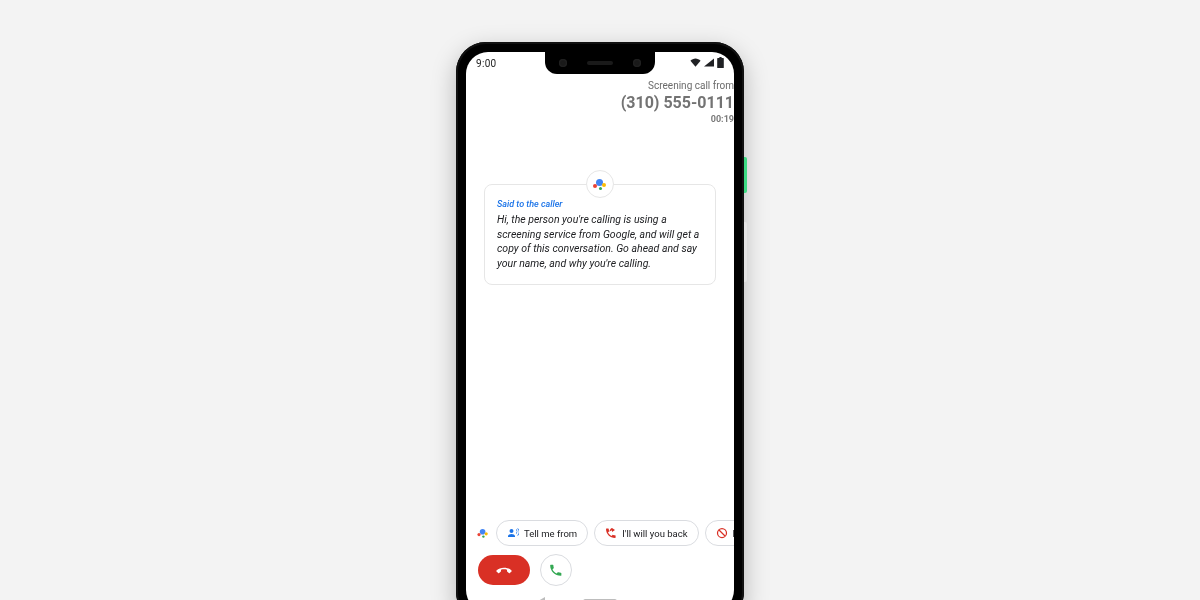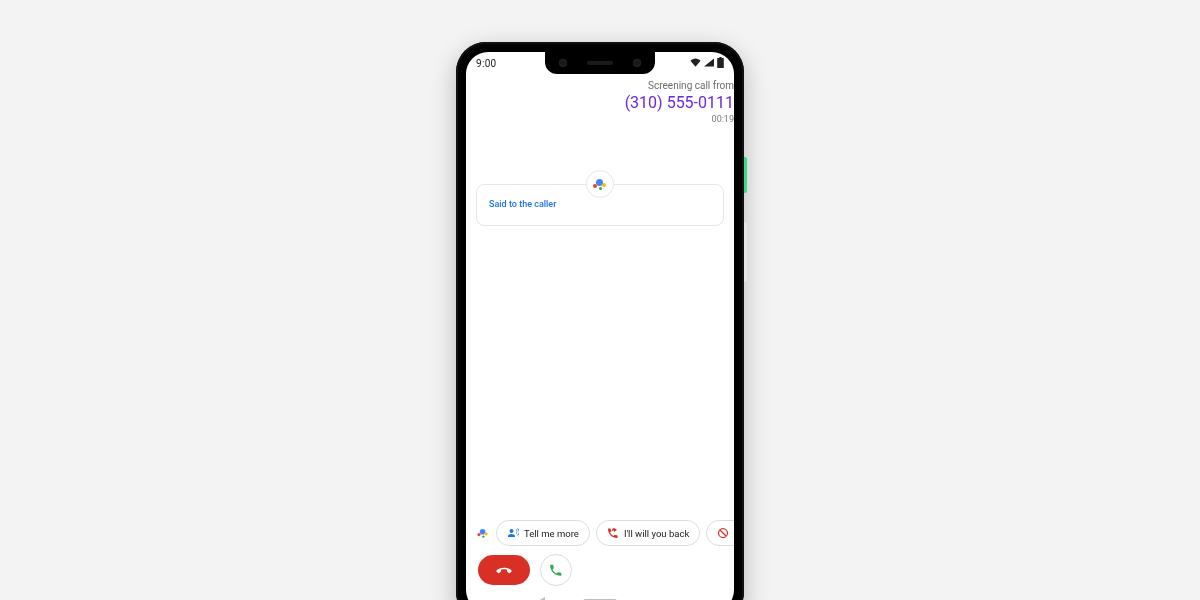--- a/index.html
+++ b/index.html
@@ -103,34 +103,36 @@
   .header {
     text-align: right;
     margin-top: 6px;
   }
   .screening-label {
     font-size: 10px;
     color: #6b6b6b;
   }
   .phone-number {
     font-size: 16px;
-    color: #6d28d9;
-    font-weight: 400;
+    color: #737373;
+    font-weight: 700;
     margin-top: 2px;
   }
   .duration {
     font-size: 9px;
     color: #7a7a7a;
     margin-top: 2px;
+    font-weight: bold;
   }
   
   .transcript {
-    padding: 0 10px;
+    padding: 0 18px;
     margin-top: 60px;
     font-size: 0;
+    font-style: italic;
   }
   .bubble-wrap {
     position: relative;
     margin-top: 18px;
   }
   .bubble-icon {
     position: absolute;
     top: -14px;
     left: 50%;
     transform: translateX(-50%);
@@ -295,40 +297,41 @@
           <div class="bubble-icon assistant-bg">
             <span class="assist-dots">
               <span class="d d1"></span>
                 <span class="d d2"></span>
                 <span class="d d3"></span>
                 <span class="d d4"></span>
             </span>
           </div>
           <div class="card">
             <div class="card-label">Said to the caller</div>
+            <div class="card-body">Hi, the person you're calling is using a screening service from Google, and will get a copy of this conversation. Go ahead and say your name, and why you're calling.</div>
           </div>
         </div>
 
 
       </div>
 
       <div class="chips-row">
         <div class="chip-lead">
           <span class="assist-dots" style="transform:scale(0.8);">
             <span class="d d1"></span>
               <span class="d d2"></span>
               <span class="d d3"></span>
               <span class="d d4"></span>
           </span>
         </div>
         <div class="chip">
           <svg width="12" height="12" viewBox="0 0 24 24">
             <path fill="#1a73e8" d="M9 12a4 4 0 100-8 4 4 0 000 8zm0 2c-3 0-7 1.5-7 4.5V20h14v-1.5C16 15.5 12 14 9 14zM18 4a6 6 0 010 10v-2a4 4 0 000-6V4zm3-2a10 10 0 010 16v-2a8 8 0 000-12V2z"></path>
           </svg>
-          <span>Tell me more</span>
+          <span>Tell me from</span>
         </div>
         <div class="chip">
           <svg width="12" height="12" viewBox="0 0 24 24">
             <path fill="#d93025" d="M6 11c1.5 3 4 5.5 7 7l2-2c.3-.3.8-.4 1.2-.2 1.3.4 2.7.7 4 .7.6 0 1 .4 1 1v3.5c0 .6-.4 1-1 1C10 22 2 14 2 4c0-.6.4-1 1-1h3.5c.6 0 1 .4 1 1 0 1.3.3 2.7.7 4 .1.4 0 .9-.3 1.2L6 11z"></path>
             <path fill="#d93025" d="M14 2l6 4-6 4V7c-2 0-4 1-5 3 0-4 2-7 5-8V2z"></path>
           </svg>
           <span>I'll will you back</span>
         </div>
         <div class="chip">
           <svg width="12" height="12" viewBox="0 0 24 24">

